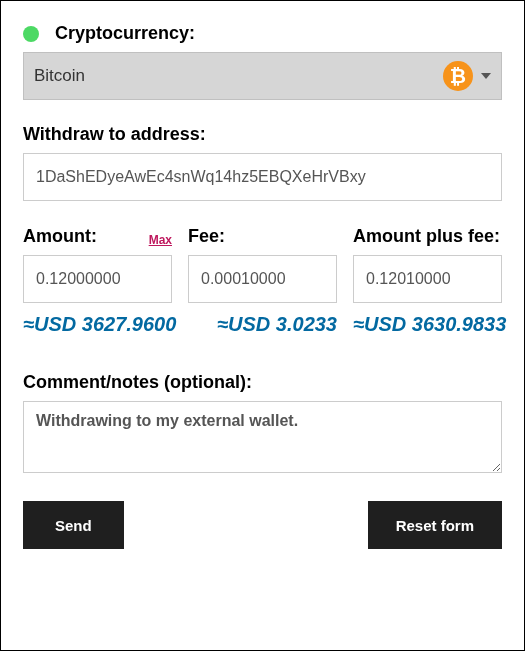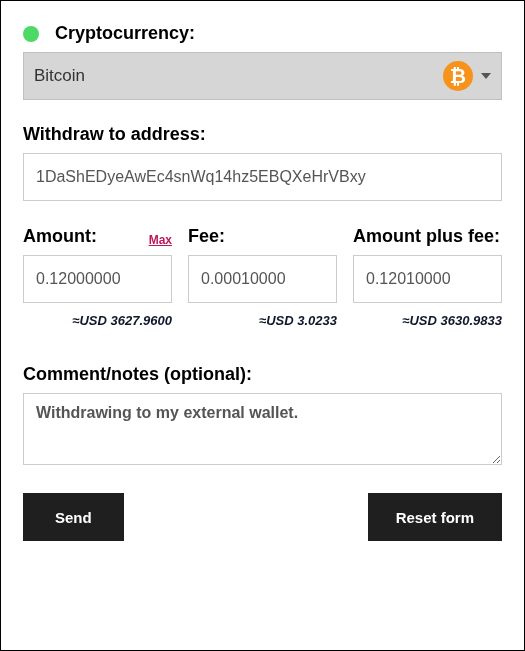--- a/index.html
+++ b/index.html
@@ -104,22 +104,22 @@
       font-size: 12px;
       font-weight: 700;
       text-decoration: underline;
       color: #be185d;
       cursor: pointer;
       padding-left: 12px;
     }
     .usd-approx {
       font-style: italic;
       font-weight: 700;
-      color: #0f172a;
-      font-size: 13px;
+      color: #0369a1;
+      font-size: 20px;
       text-align: right;
       margin-top: 10px;
       white-space: nowrap;
     }
     textarea.comment {
       width: 100%;
       height: 72px;
       border: 1px solid #ccc;
       padding: 10px 12px;
       font-size: 16px;

